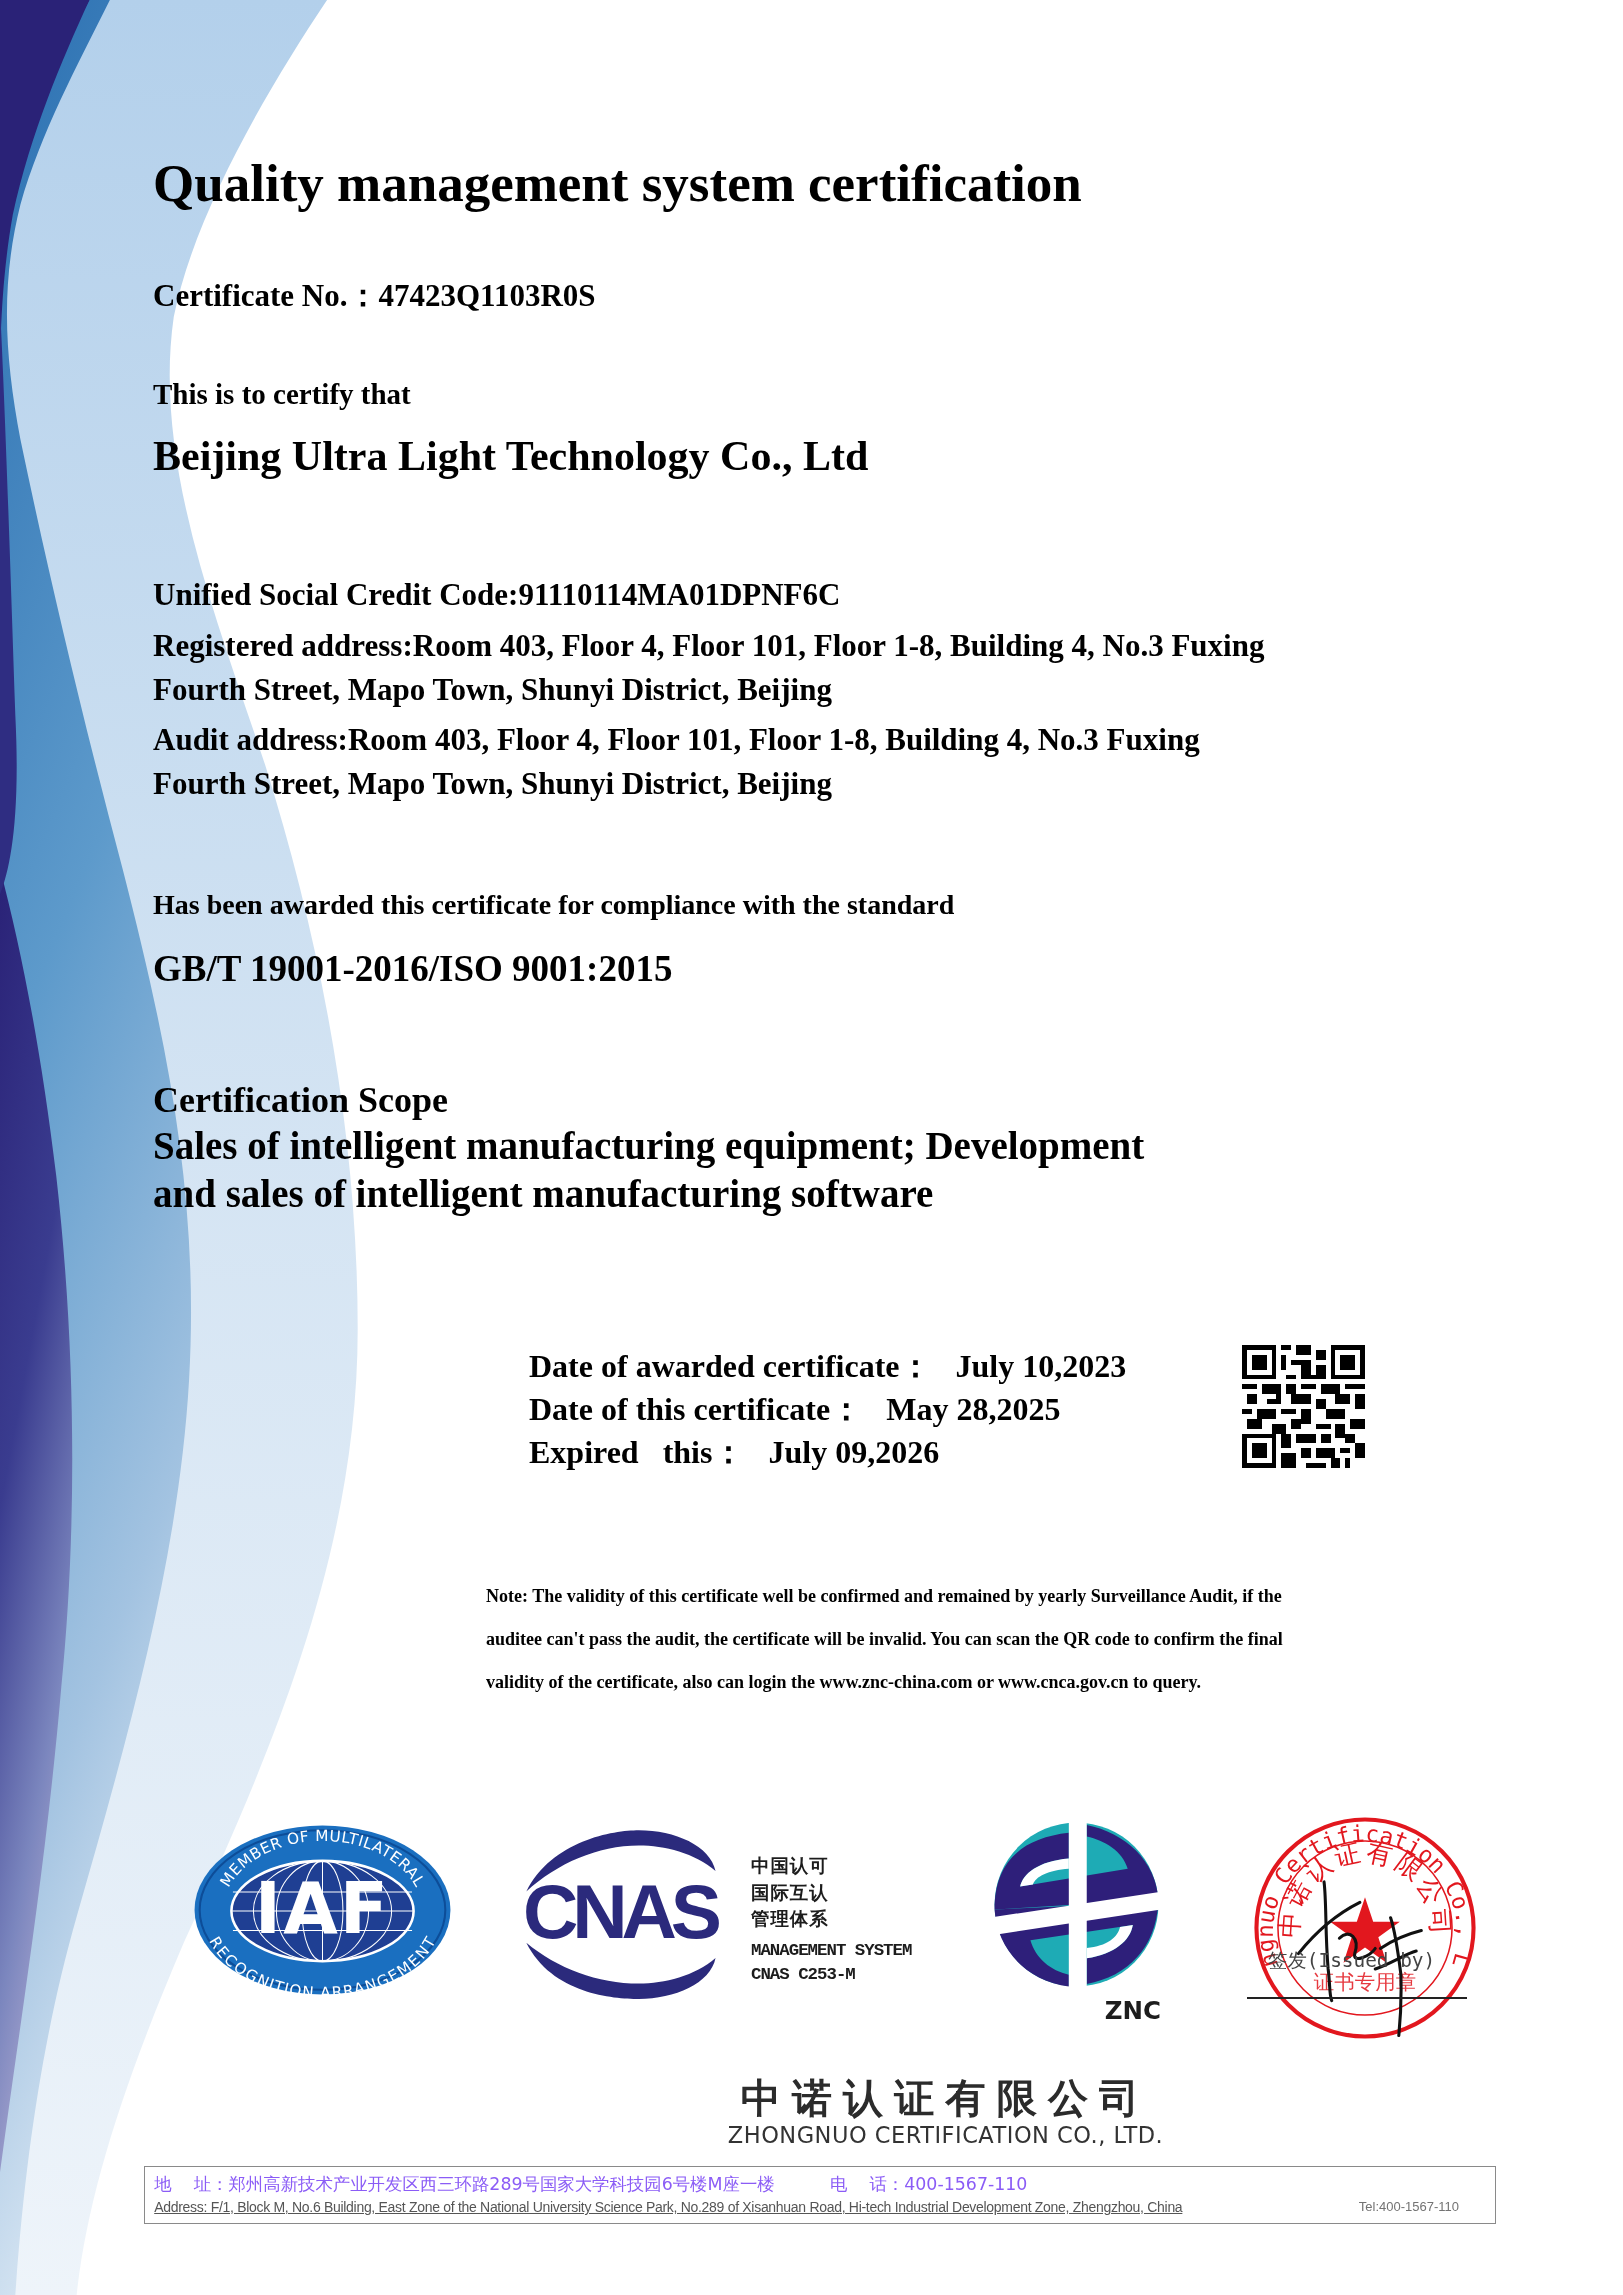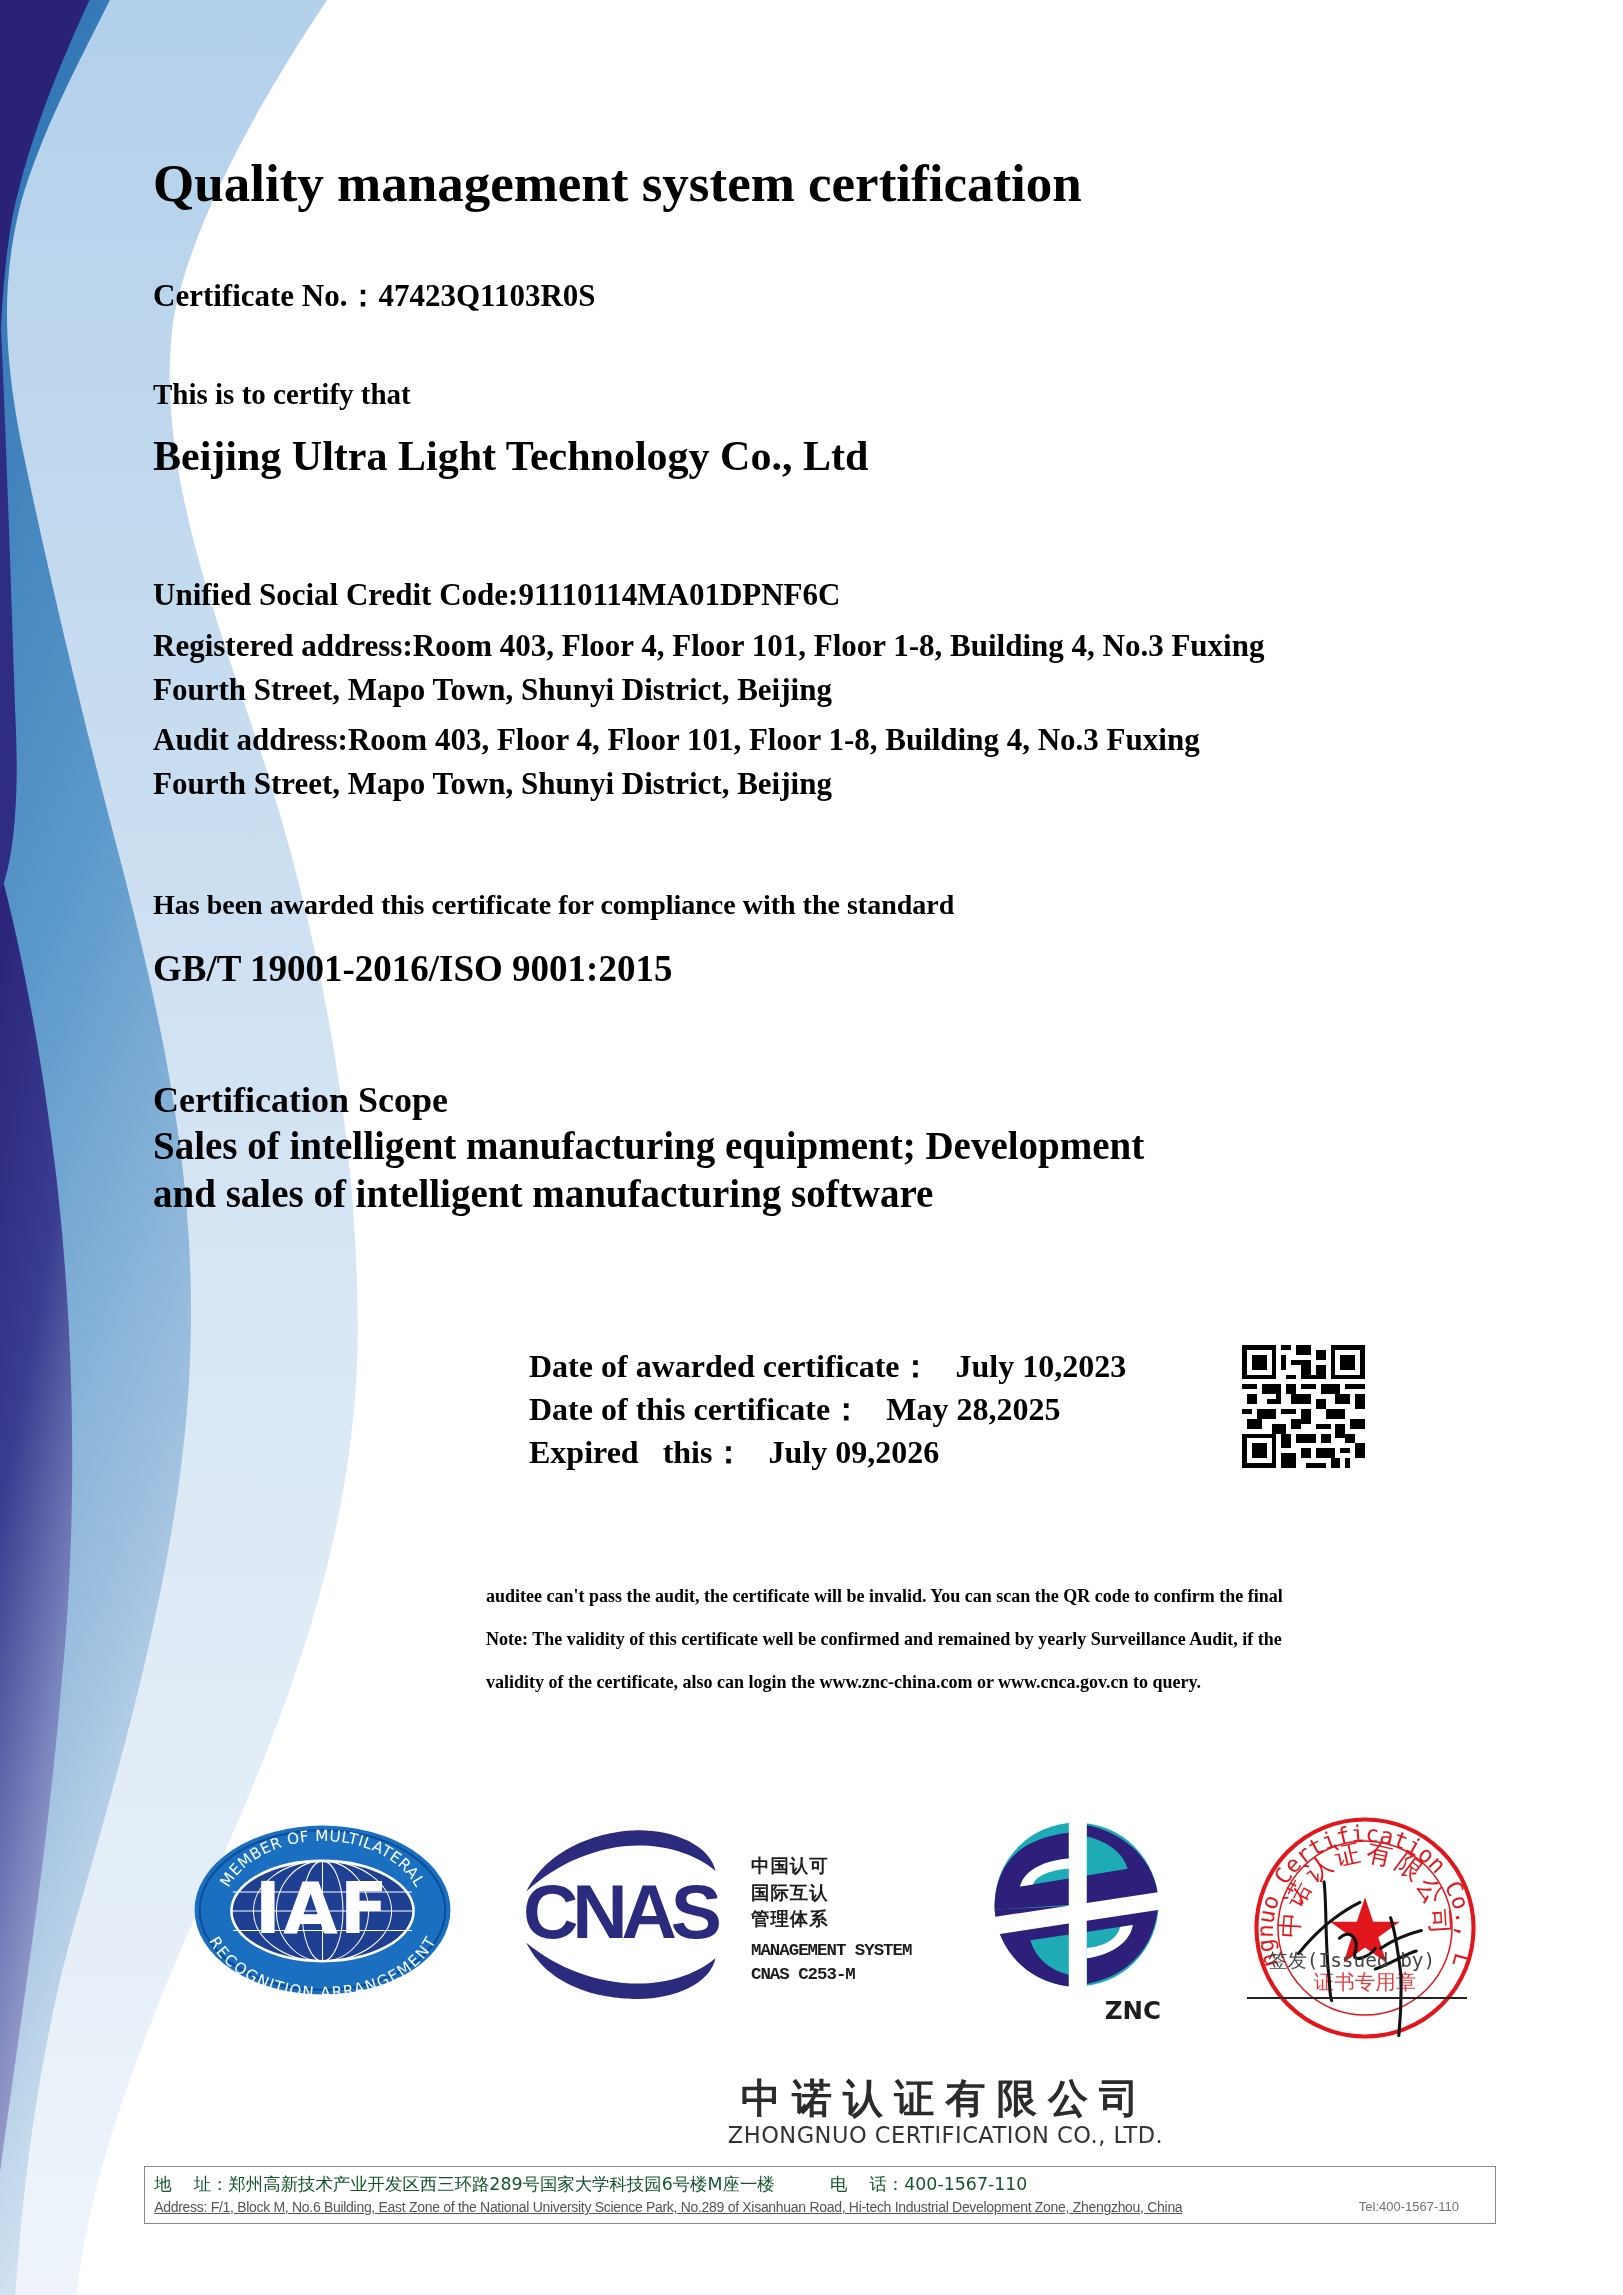--- a/index.html
+++ b/index.html
@@ -28,21 +28,21 @@
   .cnas-text .cn { font-size: 18.4px; line-height: 26.6px; letter-spacing: 1px; }
   .cnas-text .en { font-size: 17.4px; line-height: 31px; letter-spacing: -1px; }
   .logo-znc { left: 992px; top: 1820px; width: 169px; height: 169px; }
   .znc-label { left: 992px; top: 1996px; width: 169px; text-align: right; font-family: "DejaVu Sans", "Liberation Sans", sans-serif; font-weight: bold; font-size: 24.5px; color: #1d1d1d; }
   .seal { left: 1237px; top: 1800px; width: 256px; height: 256px; }
   .issued-line { left: 1247px; top: 1997px; width: 220px; height: 2px; background: #222; }
   .issued { left: 1268px; top: 1947px; font-family: "DejaVu Sans Mono", "Liberation Mono", monospace; font-size: 19.4px; color: #444; }
   .co-cn { top: 2071px; font-family: "DejaVu Sans", "Liberation Sans", sans-serif; font-size: 40px; font-weight: bold; color: #2b2b2b; letter-spacing: 11.2px; left: 153px; width: 1585px; }
   .co-en { top: 2122px; font-family: "DejaVu Sans", "Liberation Sans", sans-serif; font-size: 22.5px; color: #333; letter-spacing: 0.5px; left: 153px; width: 1585px; }
   .addr-box { left: 144px; top: 2166px; width: 1350px; height: 56px; border: 1.5px solid #8a8a8a; border-left-width: 1px; background: rgba(255,255,255,0.85); }
-  .addr-line1 { position: absolute; left: 9.2px; top: 5.1px; font-family: "DejaVu Sans", "Liberation Sans", sans-serif; font-size: 17.4px; color: #14532d; white-space: pre; }
+  .addr-line1 { position: absolute; left: 9.2px; top: 5.1px; font-family: "DejaVu Sans", "Liberation Sans", sans-serif; font-size: 17.4px; color: #8b5cf6; white-space: pre; }
   .addr-line2 { position: absolute; left: 9.2px; top: 32px; font-family: "Liberation Sans", "DejaVu Sans", sans-serif; font-size: 14px; color: #555; white-space: pre; letter-spacing: -0.3px; text-decoration: underline; }
   .addr-tel2 { position: absolute; right: 36px; top: 32px; font-family: "Liberation Sans", "DejaVu Sans", sans-serif; font-size: 13px; color: #737373; }
 </style>
 </head>
 <body>
 
 <svg class="wave" viewBox="0 0 1000 4490" preserveAspectRatio="none">
   <defs>
     <linearGradient id="gDark" x1="0" y1="0" x2="0.3" y2="1">
       <stop offset="0" stop-color="#2a2277"></stop>
@@ -158,22 +158,22 @@
       <rect x="23" y="20" width="2" height="3"></rect>
       <rect x="13" y="24" width="4" height="1"></rect>
     <rect x="18" y="23" width="2" height="2"></rect>
       <rect x="21" y="23" width="1" height="2"></rect>
       <rect x="7" y="10" width="1" height="2"></rect>
     <rect x="6" y="4" width="0" height="0"></rect>
   </g>
 </svg>
 
 <div class="abs note">
+  <div>Note: The validity of this certificate well be confirmed and remained by yearly Surveillance Audit, if the</div>
   <div>auditee can't pass the audit, the certificate will be invalid. You can scan the QR code to confirm the final</div>
-  <div>Note: The validity of this certificate well be confirmed and remained by yearly Surveillance Audit, if the</div>
   <div>validity of the certificate, also can login the www.znc-china.com or www.cnca.gov.cn to query.</div>
 </div>
 
 <svg class="abs logo-iaf" viewBox="0 0 510 340">
   <defs>
     <path id="iafTop" d="M60,175 A195,140 0 0 1 450,175"></path>
     <path id="iafBot" d="M40,170 A215,150 0 0 0 470,170"></path>
   </defs>
   <ellipse cx="255" cy="170" rx="250" ry="165" fill="#1a6fc0"></ellipse>
   <ellipse cx="255" cy="170" rx="240" ry="156" fill="none" stroke="#0d4d98" stroke-width="4"></ellipse>

